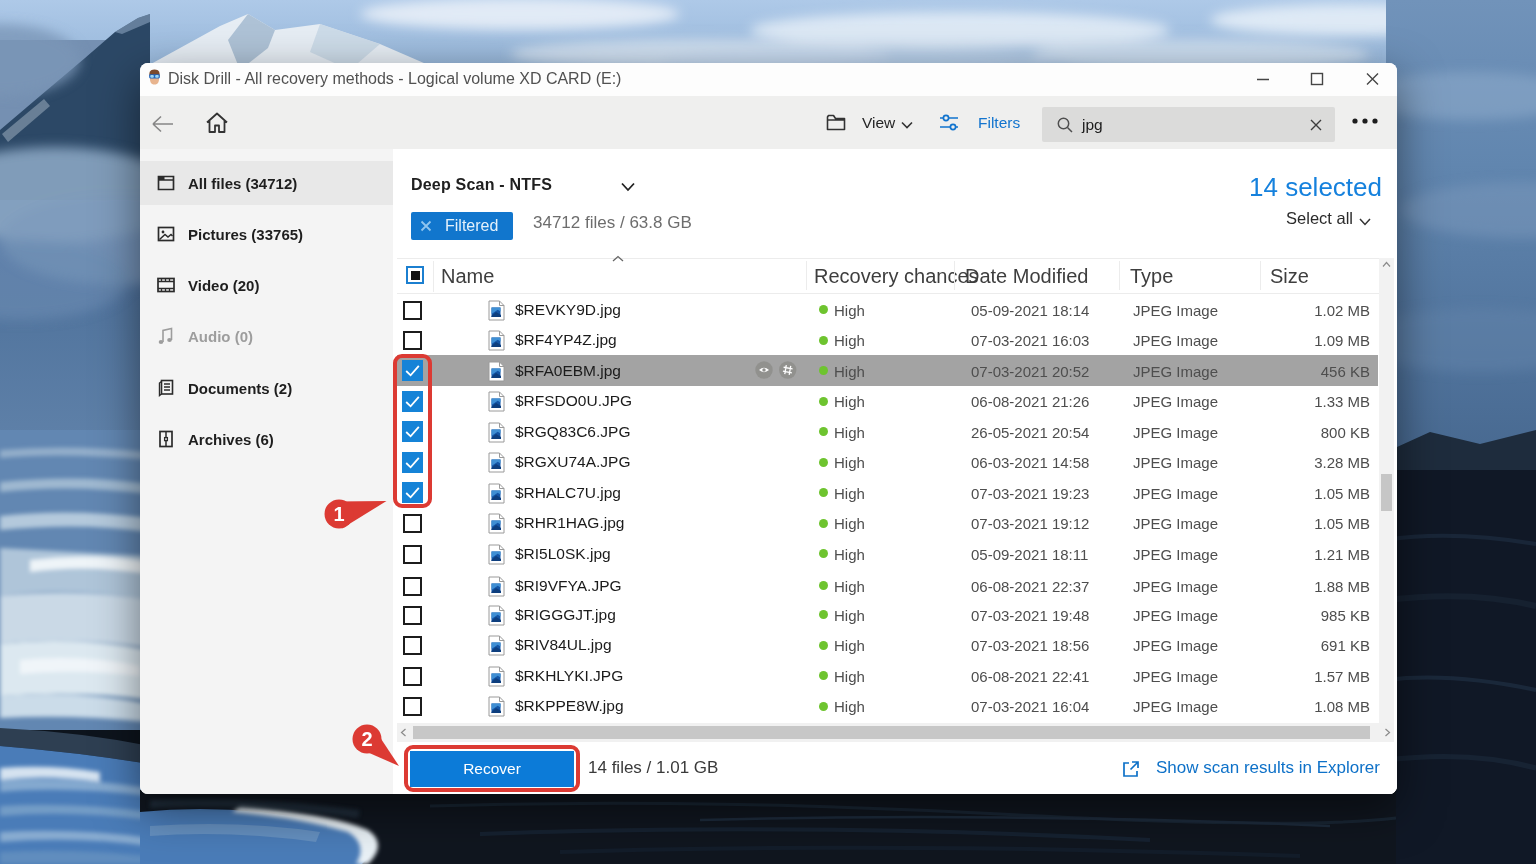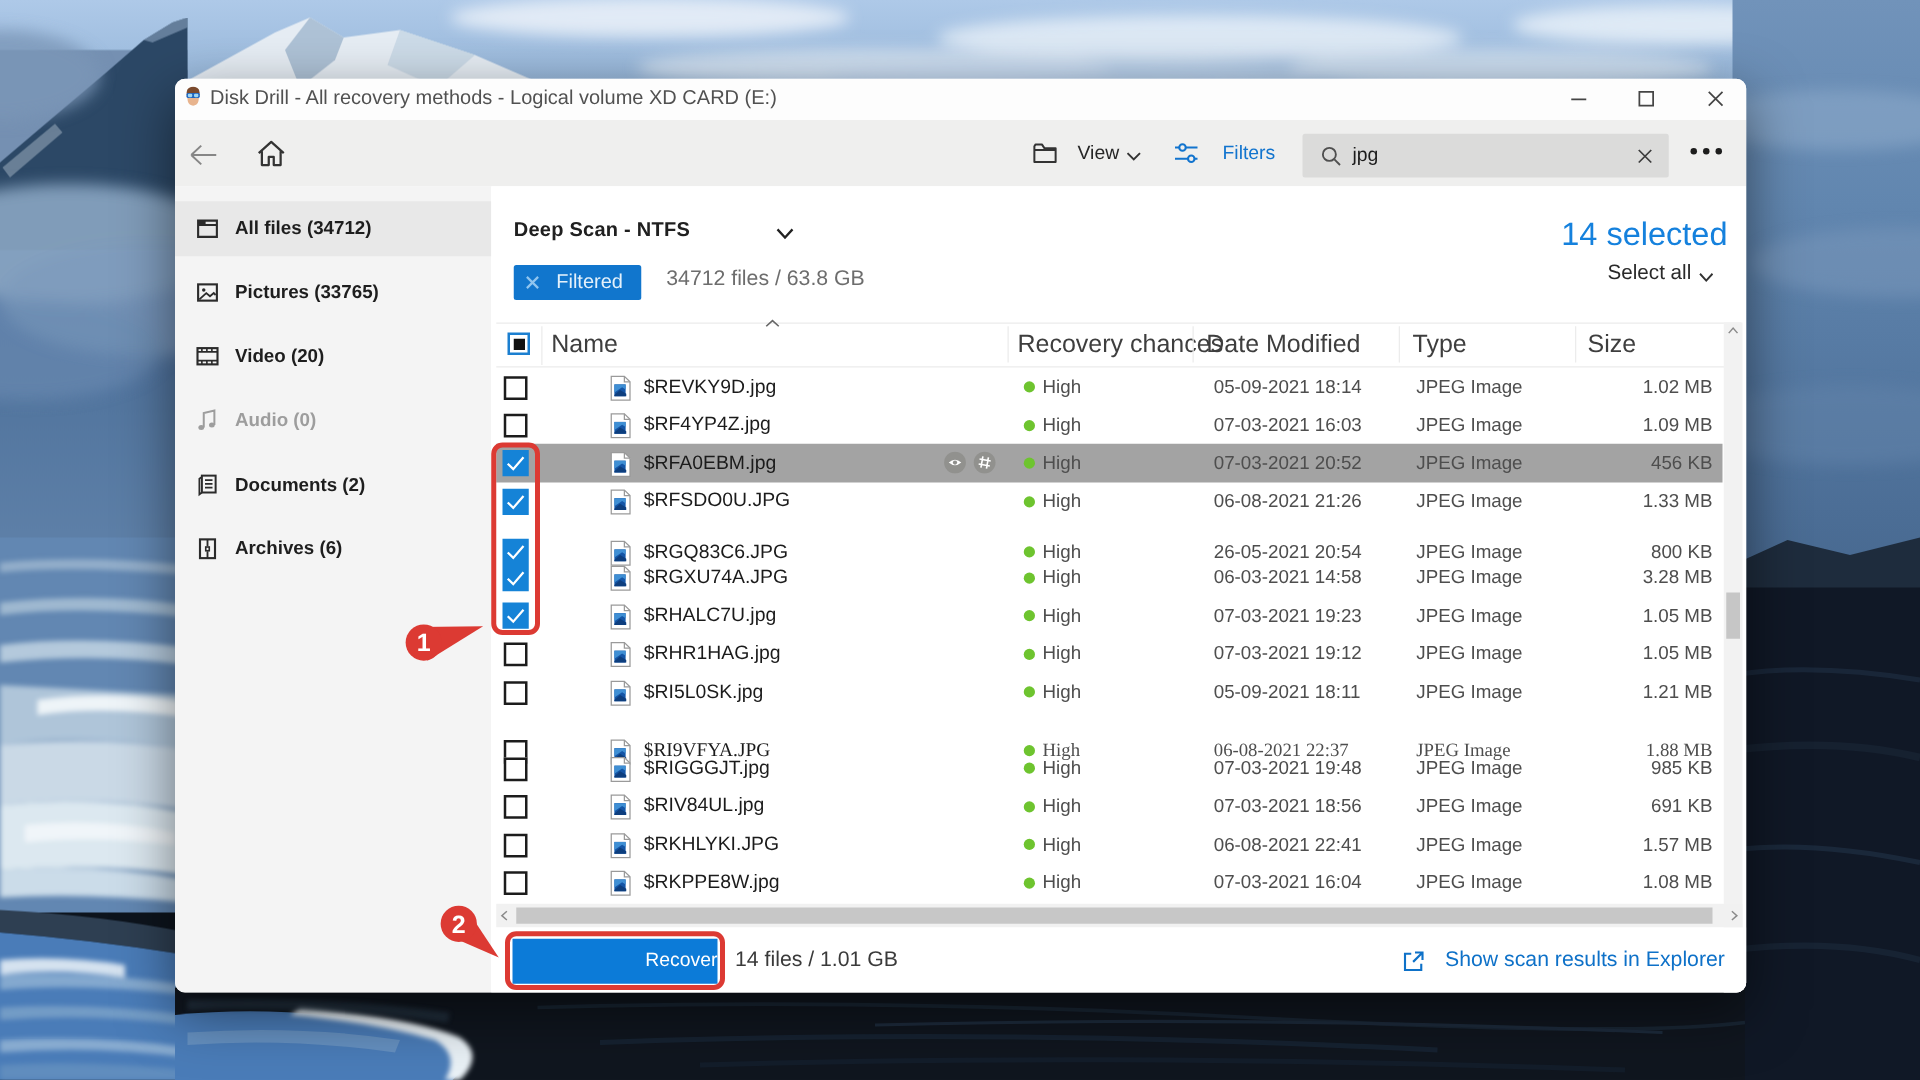--- a/index.html
+++ b/index.html
@@ -365,21 +365,21 @@
               <path d="M3.5 7.5 h9 v4 l-2.8-1.8 -6.2 4.2 Z" fill="#3f8fd4"></path>
               <path d="M3.5 16 l4.5-4 5 3 v2 h-9.5 Z" fill="#0d3e7e"></path>
             </svg>
             <div class="name">$RFSDO0U.JPG</div>
             <div class="dot"></div>
             <div class="high">High</div>
             <div class="date">06-08-2021 21:26</div>
             <div class="type">JPEG Image</div>
             <div class="size">1.33 MB</div>
           </div>
-      <div class="row" style="top:132px;">
+      <div class="row" style="top:122.0px;">
             <div class="cb ck"><svg width="21" height="21" viewBox="0 0 21 21">
                 <path d="M4.2 11 L8.6 15.3 L16.8 5.8" stroke="#fff" stroke-width="1.8" fill="none"></path>
               </svg></div>
             <svg class="ficon" width="17" height="21" viewBox="0 0 17 21">
               <path d="M1 1 H11.5 L16 5.5 V20 H1 Z" fill="#fff" stroke="#9a9a9a" stroke-width="1"></path>
               <path d="M11.5 1 L11.5 5.5 H16" fill="none" stroke="#9a9a9a" stroke-width="1"></path>
               <rect x="3.5" y="7.5" width="9" height="9.5" fill="#1455a6"></rect>
               <path d="M3.5 7.5 h9 v4 l-2.8-1.8 -6.2 4.2 Z" fill="#3f8fd4"></path>
               <path d="M3.5 16 l4.5-4 5 3 v2 h-9.5 Z" fill="#0d3e7e"></path>
             </svg>
@@ -451,21 +451,21 @@
               <path d="M3.5 7.5 h9 v4 l-2.8-1.8 -6.2 4.2 Z" fill="#3f8fd4"></path>
               <path d="M3.5 16 l4.5-4 5 3 v2 h-9.5 Z" fill="#0d3e7e"></path>
             </svg>
             <div class="name">$RI5L0SK.jpg</div>
             <div class="dot"></div>
             <div class="high">High</div>
             <div class="date">05-09-2021 18:11</div>
             <div class="type">JPEG Image</div>
             <div class="size">1.21 MB</div>
           </div>
-      <div class="row" style="top:291px;font-family:Liberation Serif, serif;">
+      <div class="row" style="top:276px;">
             <div class="cb un"></div>
             <svg class="ficon" width="17" height="21" viewBox="0 0 17 21">
               <path d="M1 1 H11.5 L16 5.5 V20 H1 Z" fill="#fff" stroke="#9a9a9a" stroke-width="1"></path>
               <path d="M11.5 1 L11.5 5.5 H16" fill="none" stroke="#9a9a9a" stroke-width="1"></path>
               <rect x="3.5" y="7.5" width="9" height="9.5" fill="#1455a6"></rect>
               <path d="M3.5 7.5 h9 v4 l-2.8-1.8 -6.2 4.2 Z" fill="#3f8fd4"></path>
               <path d="M3.5 16 l4.5-4 5 3 v2 h-9.5 Z" fill="#0d3e7e"></path>
             </svg>
             <div class="name">$RI9VFYA.JPG</div>
             <div class="dot"></div>
@@ -552,21 +552,21 @@
         <svg style="position:absolute;left:3px;top:5px" width="7" height="9" viewBox="0 0 7 9">
             <path d="M5.5 1 L1.5 4.5 L5.5 8" stroke="#8a8a8a" stroke-width="1.2" fill="none"></path>
           </svg>
         <svg style="position:absolute;right:3px;top:5px" width="7" height="9" viewBox="0 0 7 9">
             <path d="M1.5 1 L5.5 4.5 L1.5 8" stroke="#8a8a8a" stroke-width="1.2" fill="none"></path>
           </svg>
         <div class="abs" style="left:16px;top:3px;width:957px;height:13px;background:#c7c7c7"></div>
       </div>
 
       <div class="abs" style="left:0;top:593px;width:1004px;height:52px;background:#fff">
-        <div class="abs" style="left:17px;top:9px;width:164px;height:36px;background:#0c7bd8;color:#fff;font-size:15.5px;text-align:right;line-height:36px">Recover</div>
+        <div class="abs" style="left:17px;top:9px;width:164px;height:36px;background:#0c7bd8;color:#fff;font-size:15.5px;text-align:center;line-height:36px">Recover</div>
         <div class="abs" style="left:195px;top:50%;transform:translateY(-50%);font-size:17px;color:#3a3a3a">14 files / 1.01 GB</div>
         <svg style="position:absolute;left:728px;top:17px" width="20" height="20" viewBox="0 0 20 20">
           <path d="M8 4 H3 V17 H16 V12" stroke="#0e71c8" stroke-width="1.7" fill="none"></path>
           <path d="M11 3 H17 V9 M17 3 L9.5 10.5" stroke="#0e71c8" stroke-width="1.7" fill="none"></path>
         </svg>
         <div class="abs" style="left:763px;top:50%;transform:translateY(-50%);font-size:17px;color:#0e71c8">Show scan results in Explorer</div>
       </div>
     </div>
   </div>
 

